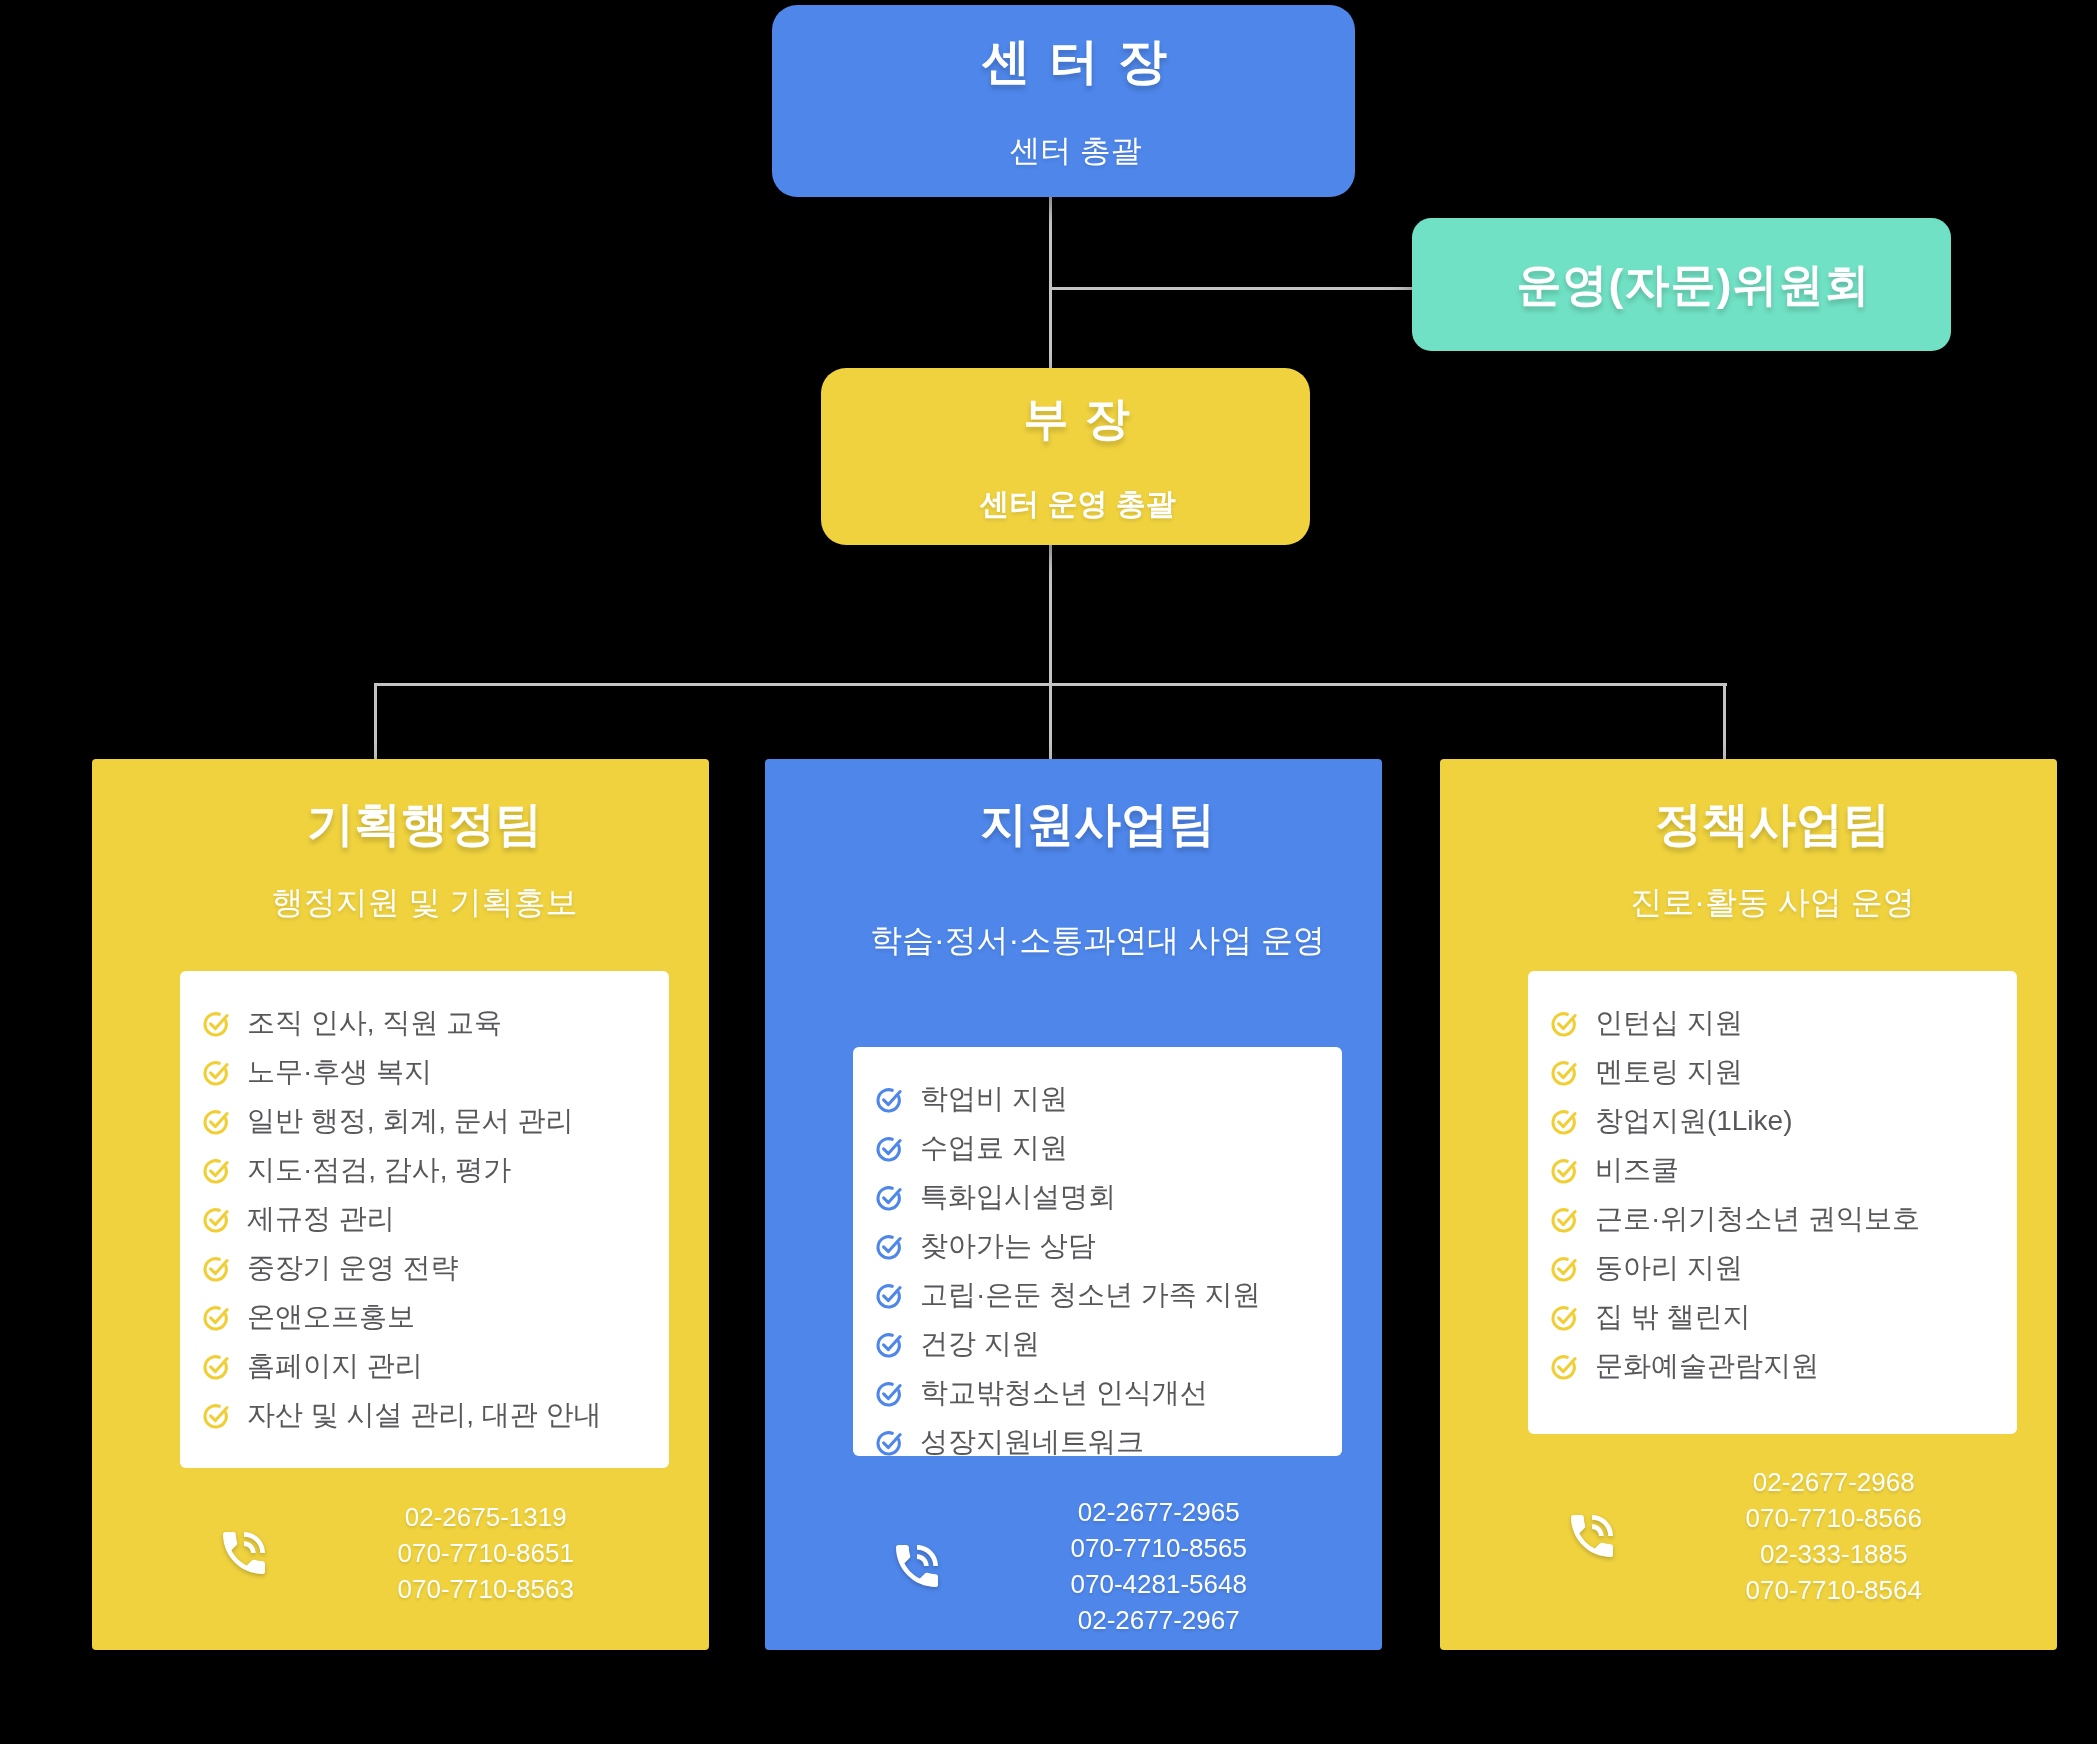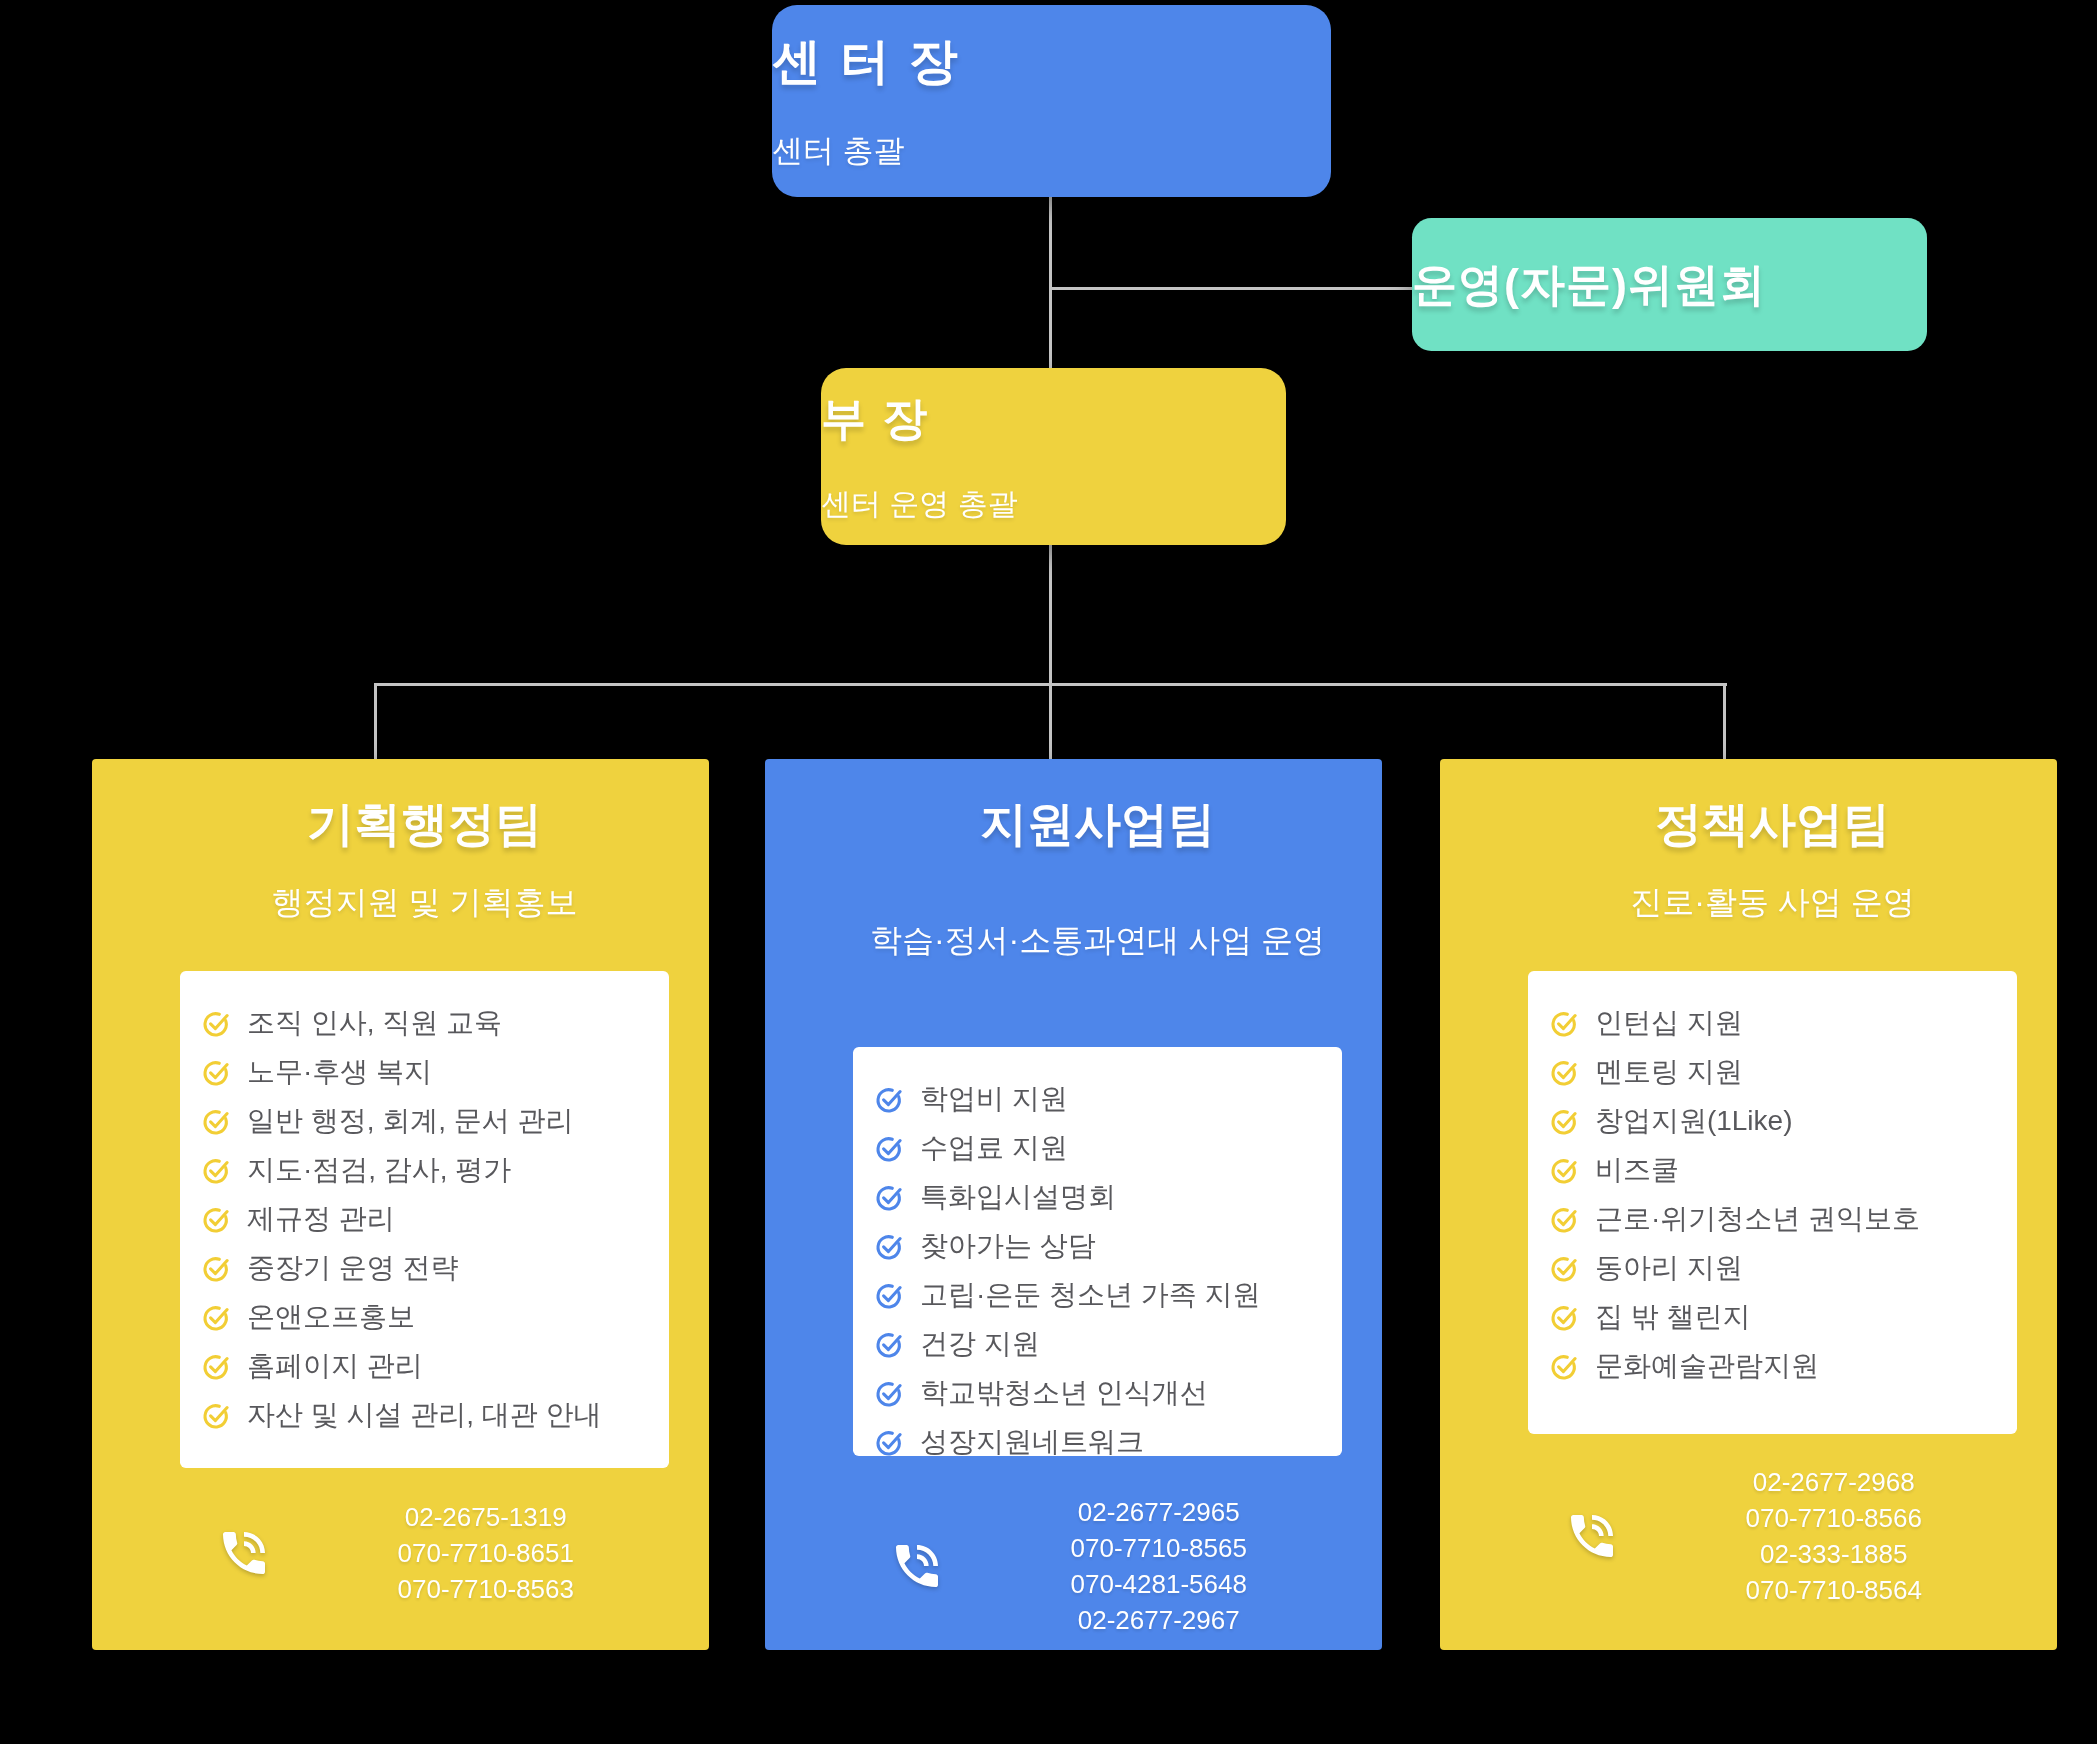--- a/index.html
+++ b/index.html
@@ -7,36 +7,36 @@
     position:relative;width:2098px;height:1745px;background:#000;overflow:hidden;
     font-family:"Liberation Sans","DejaVu Sans",sans-serif;
   }
   
   .line{position:absolute;background:#c4c4c4;}
   .line.v{width:2.9px;}
   .line.h{height:2.9px;}
 
   
   .node{
-    position:absolute;display:flex;flex-direction:column;align-items:flex-start;justify-content:center;
-    color:#fff;text-align:center;box-shadow:0 9.7px 23px rgba(0,0,0,.35);
+    position:absolute;display:flex;flex-direction:column;align-items:center;justify-content:center;
+    color:#fff;text-align:center;box-shadow:0 9.7px 23px rgba(0,0,0,.35);padding-left:24px;
   }
   .node-title{font-weight:800;text-shadow:0 3.9px 5.8px rgba(0,0,0,.18);}
   .node-subtitle{font-weight:400;margin-top:35px;text-shadow:0 1.9px 3.9px rgba(0,0,0,.12);}
 
   .director{left:772px;top:4.9px;width:559px;height:192px;border-radius:25px;background:#4E86EA;}
   .director .node-title{font-size:49px;letter-spacing:2.9px;}
   .director .node-subtitle{font-size:31px;}
 
   .committee{left:1412px;top:218px;width:515px;height:133px;border-radius:19.4px;background:#70E1C4;}
   .committee .node-title{font-size:45px;letter-spacing:1px;}
 
   .manager{left:821px;top:368px;width:465px;height:177px;border-radius:25px;background:#EFD23E;}
   .manager .node-title{font-size:45px;letter-spacing:1.9px;}
-  .manager .node-subtitle{font-size:30px;}
+  .manager .node-subtitle{font-size:30px;font-weight:bold;}
 
   
   .card{
     position:absolute;top:759px;width:569px;height:891px;border-radius:4px;
     display:flex;flex-direction:column;color:#fff;box-shadow:0 11.6px 27px rgba(0,0,0,.4);padding-left:48px;
   }
   .card.pos-0{left:92px;}
   .card.pos-1{left:765px;gap:38px;}
   .card.pos-2{left:1440px;}
   .theme-yellow{background:#EFD23E;}

